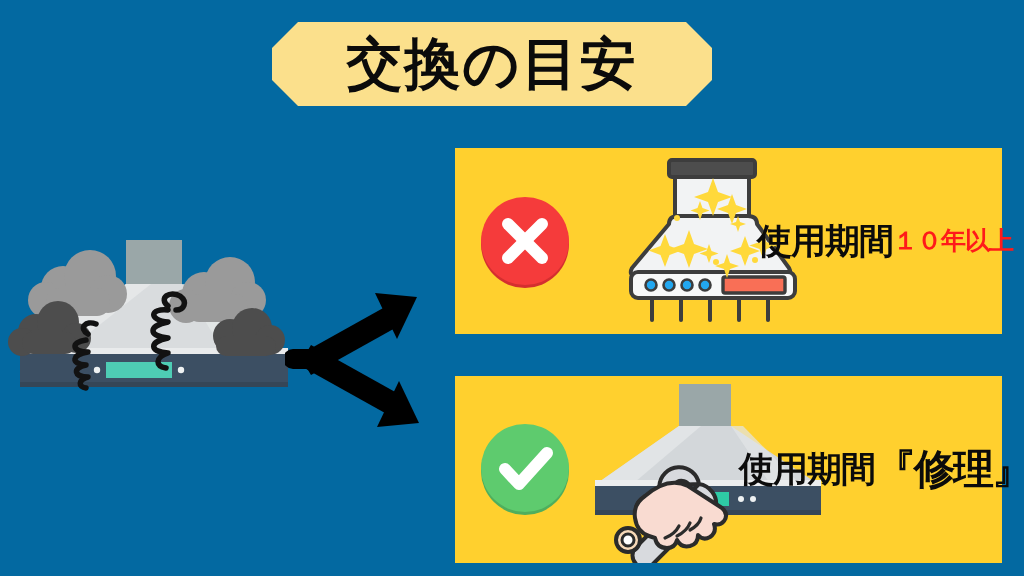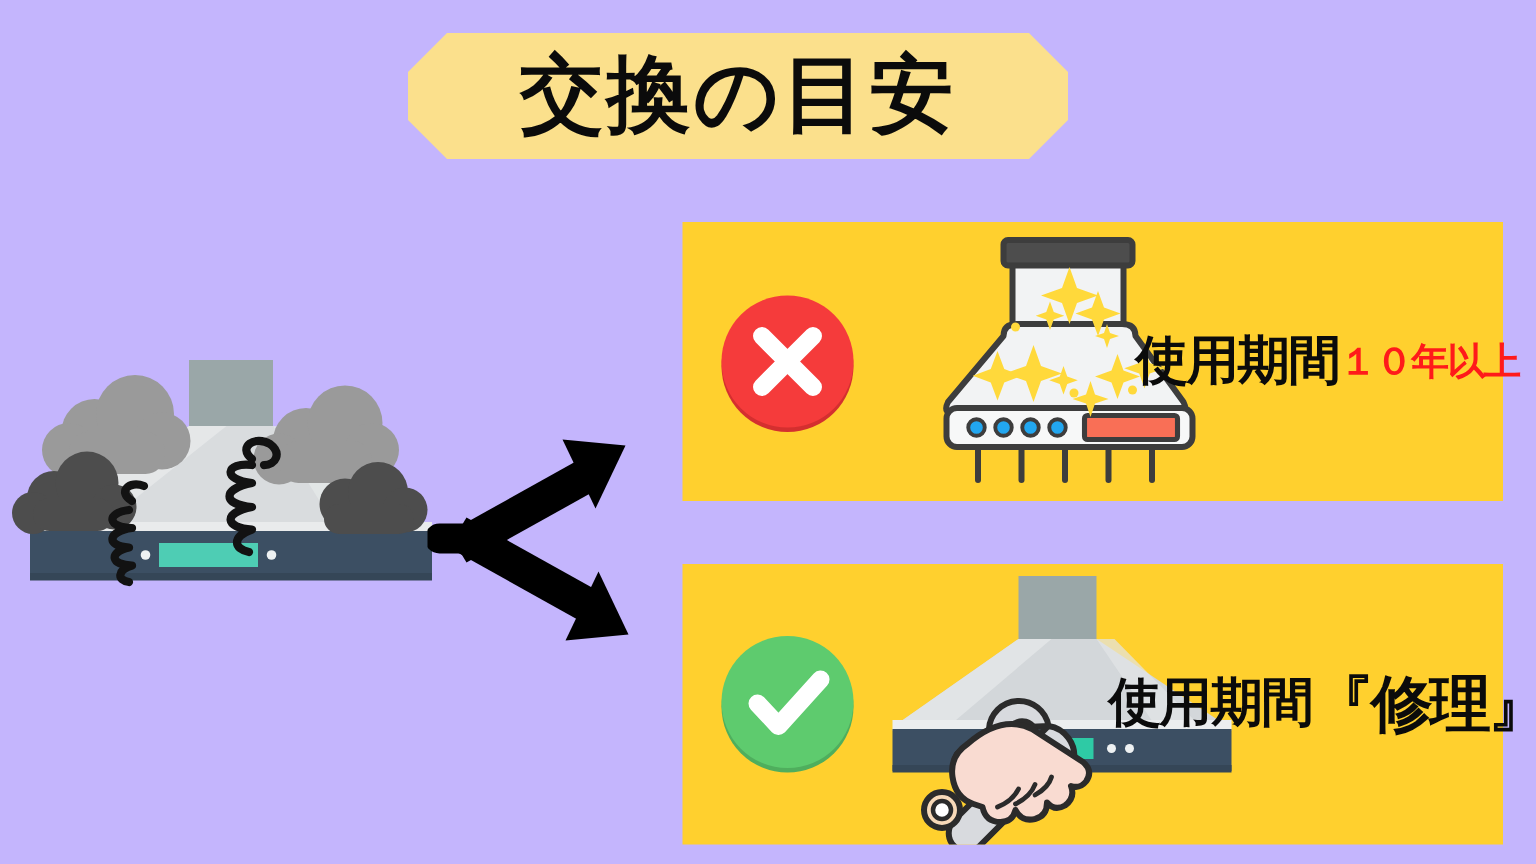--- a/index.html
+++ b/index.html
@@ -11,21 +11,21 @@
     height: 576px;
     background: #ffffff;
     font-family: "DejaVu Sans", "Liberation Sans", sans-serif;
     overflow: hidden;
     position: relative;
   }
   #stage {
     position: relative;
     width: 1024px;
     height: 576px;
-    background: #c4b5fd;
+    background: #0369a1;
   }
 
   
   .title-banner {
     position: absolute;
     left: 272px;
     top: 22px;
     width: 440px;
     height: 84px;
     background: #fbe08c;

